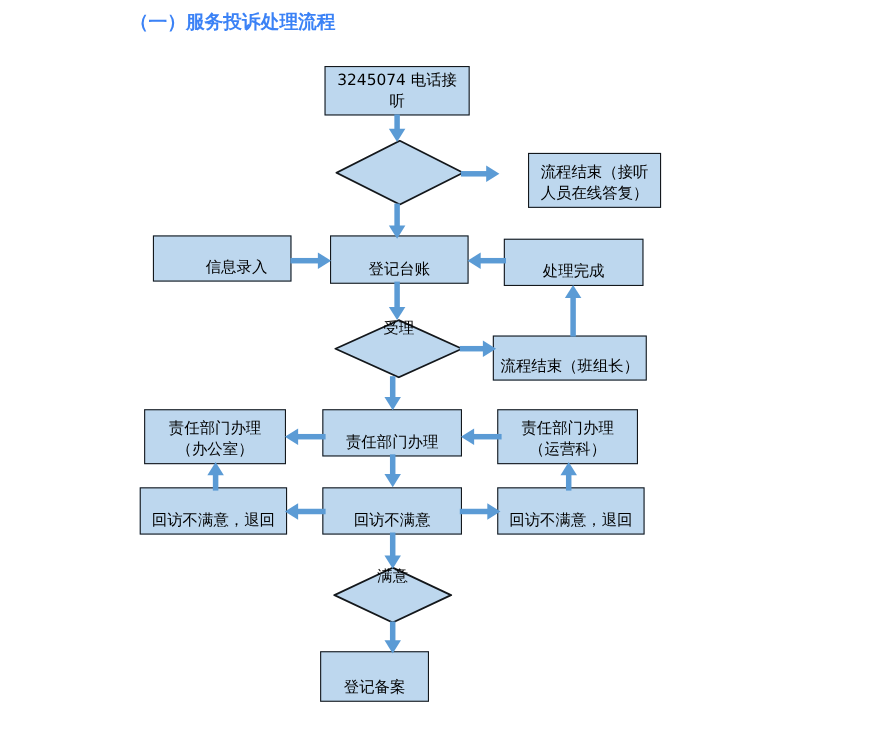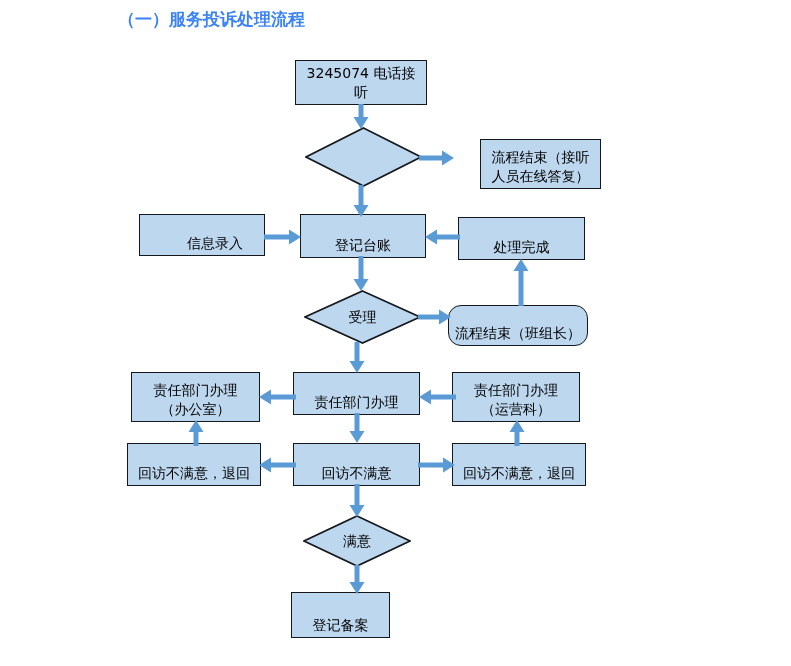--- a/index.html
+++ b/index.html
@@ -44,21 +44,21 @@
   }
   .node .label {
     display: block;
     white-space: pre-line;
   }
   
   .diamond {
     position: absolute;
     box-sizing: border-box;
     display: flex;
-    align-items: center;
+    align-items: flex-start;
     justify-content: center;
   }
   .diamond .dshape {
     position: absolute;
     left: 0; top: 0;
     width: 100%;
     height: 100%;
   }
   .diamond .label {
     position: relative;
@@ -112,21 +112,21 @@
     <span class="label">登记台账</span>
   </div>
 
   <div class="diamond" style="left:304px; top:290px; width:117px; height:54px;">
     <svg class="dshape" viewBox="0 0 117 54" preserveAspectRatio="none">
       <polygon points="58.5,1 116,27 58.5,53 1,27" fill="#bdd7ee" stroke="#14181c" stroke-width="1.6"></polygon>
     </svg>
     <span class="label">受理</span>
   </div>
 
-  <div class="node" style="left:448px; top:305px; width:140px; height:41px;border-radius:13px;">
+  <div class="node" style="left:448px; top:305px; width:140px; height:41px;">
     <span class="label">流程结束（班组长）</span>
   </div>
 
   <div class="node" style="left:131px; top:372px; width:129px; height:50px;">
     <span class="label">责任部门办理
 （办公室）</span>
   </div>
 
   <div class="node" style="left:293px; top:372px; width:127px; height:43px;">
     <span class="label">责任部门办理</span>

